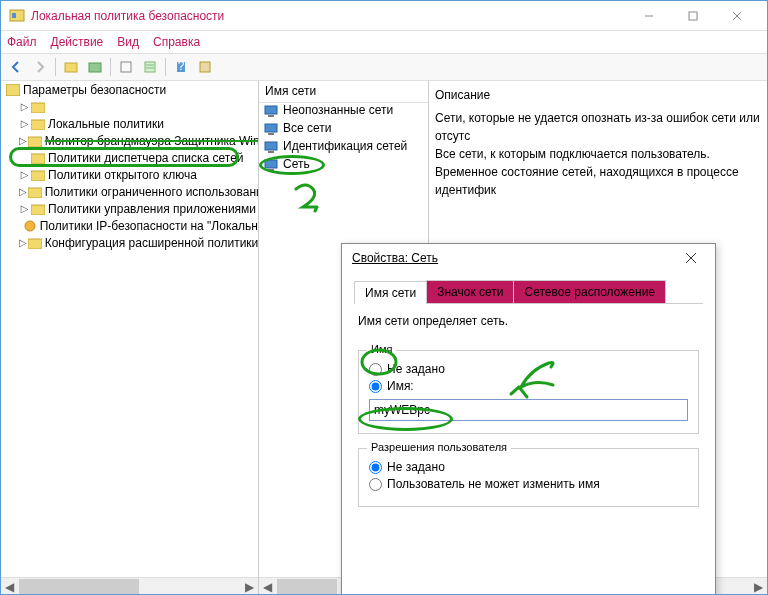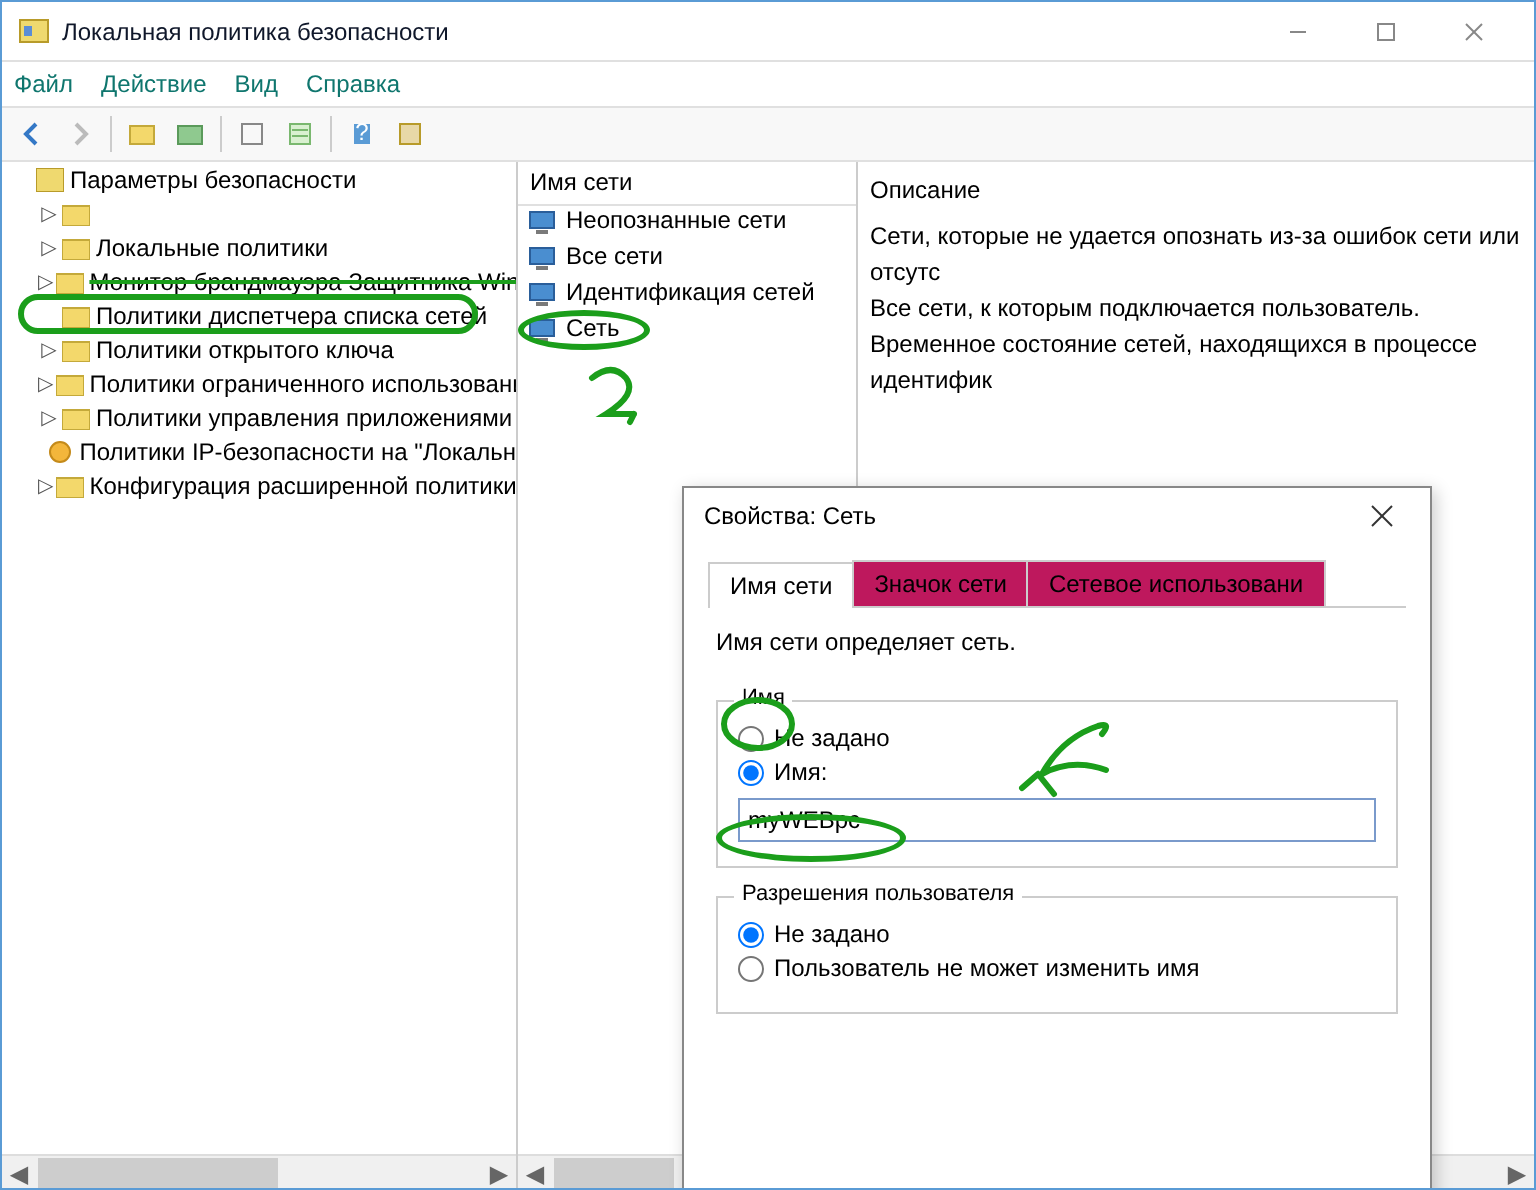--- a/index.html
+++ b/index.html
@@ -1,50 +1,50 @@
 <!DOCTYPE html>
 <html><head>
 <meta charset="utf-8">
 <style>
   * { box-sizing: border-box; margin: 0; padding: 0; font-family: "Segoe UI", Tahoma, sans-serif; font-size: 12px; }
   html, body { width: 768px; height: 595px; overflow: hidden; background: #fff; }
   .window { width: 768px; height: 595px; display: flex; flex-direction: column; border: 1px solid #5a9bd5; }
   .titlebar { height: 30px; background: #fff; display: flex; align-items: center; padding: 0 8px; border-bottom: 1px solid #e0e0e0; }
   .title-icon { width: 16px; height: 16px; margin-right: 6px; }
-  .titlebar .title { flex: 1; color: #0f172a; }
+  .titlebar .title { flex: 1; color: #be185d; }
   .win-controls { display: flex; }
   .win-btn { width: 44px; height: 28px; display: flex; align-items: center; justify-content: center; color: #888; }
   .menubar { height: 22px; display: flex; align-items: center; padding: 0 6px; gap: 14px; }
-  .menubar span { color: #0f766e; }
+  .menubar span { color: #be185d; }
   .toolbar { height: 28px; display: flex; align-items: center; padding: 0 4px; gap: 2px; border-top: 1px solid #e0e0e0; border-bottom: 1px solid #e0e0e0; background: #f8f8f8; }
   .tb-btn { width: 22px; height: 22px; display: flex; align-items: center; justify-content: center; position: relative; }
   .tb-sep { width: 1px; height: 18px; background: #ccc; margin: 0 2px; }
   .body { flex: 1; display: flex; overflow: hidden; position: relative; }
   .tree-pane { width: 258px; border-right: 1px solid #ccc; overflow: hidden; position: relative; background: #fff; }
   .list-pane { width: 170px; border-right: 1px solid #ccc; background: #fff; }
   .desc-pane { flex: 1; background: #fff; padding: 4px 6px; }
   .col-head { height: 22px; border-bottom: 1px solid #e0e0e0; padding: 3px 6px; background: #fff; font-weight: normal; }
-  .tree-item { display: flex; align-items: center; height: 17px; padding-left: 16px; white-space: nowrap; }
+  .tree-item { display: flex; align-items: center; height: 17px; padding-left: 4px; white-space: nowrap; }
   .tree-item.child { padding-left: 18px; }
   .exp { display: inline-block; width: 11px; font-size: 10px; color: #555; text-align: center; }
   .folder-icon { width: 14px; height: 12px; margin: 0 3px 0 1px; display: inline-flex; }
   .tree-item.highlighted { position: relative; }
   .green-circle-1 { position: absolute; left: 8px; top: 66px; width: 230px; height: 20px; border: 3px solid #1b9e1b; border-radius: 12px; pointer-events: none; }
   .list-item { display: flex; height: 18px; padding: 0 4px; }
   .net-icon { width: 16px; height: 16px; margin-right: 4px; display: inline-flex; }
   .green-circle-2 { position: absolute; left: 258px; top: 74px; width: 66px; height: 20px; border: 3px solid #1b9e1b; border-radius: 50%; pointer-events: none; z-index: 5; }
   .green-2-mark { position: absolute; left: 290px; top: 100px; width: 30px; height: 40px; pointer-events: none; z-index: 5; }
   .scrollbar-h { position: absolute; bottom: 0; left: 0; right: 0; height: 17px; background: #f0f0f0; border-top: 1px solid #ddd; display: flex; }
   .sb-btn { width: 17px; height: 17px; display: flex; align-items: center; justify-content: center; background: #f0f0f0; color: #666; }
   .sb-thumb { height: 15px; background: #cdcdcd; margin: 1px; }
 
   
   .dialog { position: absolute; left: 340px; top: 162px; width: 375px; height: 430px; background: #fff; border: 1px solid #888; box-shadow: 2px 2px 8px rgba(0,0,0,.2); z-index: 10; display: flex; flex-direction: column; }
   .dlg-title { height: 28px; display: flex; align-items: center; padding: 0 10px; }
-  .dlg-title .t { flex: 1; }
+  .dlg-title .t { flex: 1; text-decoration: underline; }
   .dlg-close { width: 28px; height: 28px; display: flex; align-items: center; justify-content: center; }
   .dlg-body { flex: 1; padding: 8px 12px 0 12px; }
   .tabs { display: flex; border-bottom: 1px solid #ccc; }
   .tab { padding: 4px 10px; border: 1px solid #ccc; border-bottom: none; margin-right: -1px; background: #fff; position: relative; top: 1px; }
   .tab.inactive { background: #be185d; top: 0; }
   .tab-content { padding: 10px 4px; }
   .fieldset { border: 1px solid #ccc; padding: 8px 10px 12px 10px; margin-top: 10px; position: relative; }
   .fieldset .legend { position: absolute; top: -8px; left: 8px; background: #fff; padding: 0 4px; font-size: 11px; }
   .radio-row { display: flex; align-items: center; margin: 3px 0; }
   .radio-row input { margin-right: 5px; }
@@ -317,21 +317,21 @@
             <svg width="12" height="12" viewBox="0 0 12 12">
               <line x1="1" y1="1" x2="11" y2="11" stroke="#333"></line>
               <line x1="11" y1="1" x2="1" y2="11" stroke="#333"></line>
             </svg>
           </div>
       </div>
       <div class="dlg-body">
         <div class="tabs">
           <div class="tab">Имя сети</div>
           <div class="tab inactive">Значок сети</div>
-          <div class="tab inactive">Сетевое использовани</div>
+          <div class="tab inactive">Сетевое расположение</div>
         </div>
         <div class="tab-content">
           <div>Имя сети определяет сеть.</div>
 
           <div class="fieldset" style="margin-top:22px;">
             <span class="legend">Имя</span>
             <div class="radio-row">
               <input type="radio" name="nm" style="">
               <span>Не задано</span>
             </div>

